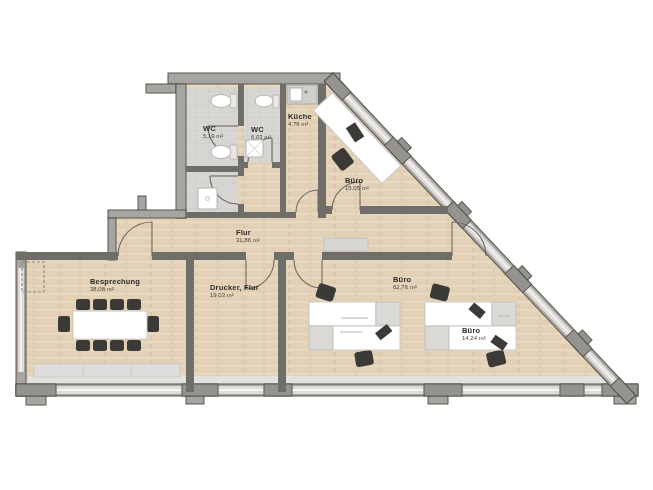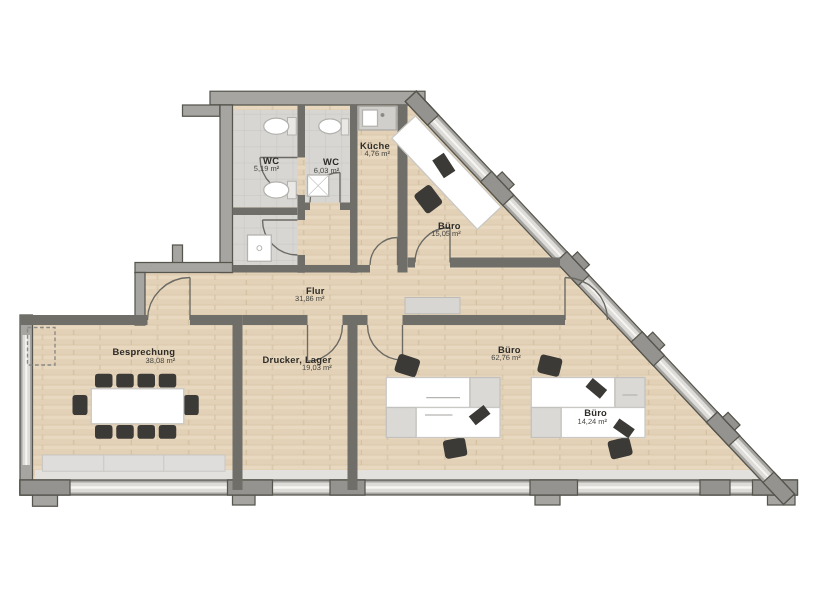--- a/index.html
+++ b/index.html
@@ -1,19 +1,19 @@
 <!DOCTYPE html>
 <html><head>
 <meta charset="utf-8">
 <style>
   html,body{margin:0;padding:0;background:#ffffff;}
   #canvas{position:relative;width:653px;height:490px;background:#ffffff;overflow:hidden;
           font-family:"Liberation Sans", sans-serif;}
   svg{position:absolute;left:0;top:0;}
-  .room-label{position:absolute;text-align:right;color:#2d2c28;line-height:1.25;pointer-events:none;white-space:nowrap;}
+  .room-label{position:absolute;text-align:left;color:#2d2c28;line-height:1.25;pointer-events:none;white-space:nowrap;}
   .room-label .rname{display:block;font-weight:bold;font-size:7.5px;letter-spacing:.2px;}
   .room-label .rarea{display:block;font-size:6px;color:#474641;}
 </style>
 </head>
 <body>
 
 <div id="canvas">
 <svg width="653" height="490" viewBox="0 0 653 490">
   <defs>
     <pattern id="wood" width="46" height="8" patternUnits="userSpaceOnUse">
@@ -231,21 +231,21 @@
   </div>
   <div class="room-label" style="left:236px;top:228px">
     <span class="rname">Flur</span>
     <span class="rarea">31,86 m²</span>
   </div>
   <div class="room-label" style="left:90px;top:277px">
     <span class="rname">Besprechung</span>
     <span class="rarea">38,08 m²</span>
   </div>
   <div class="room-label" style="left:210px;top:283px">
-    <span class="rname">Drucker, Lager</span>
+    <span class="rname">Drucker, Flur</span>
     <span class="rarea">19,03 m²</span>
   </div>
   <div class="room-label" style="left:393px;top:275px">
     <span class="rname">Büro</span>
     <span class="rarea">62,76 m²</span>
   </div>
   <div class="room-label" style="left:462px;top:326px">
     <span class="rname">Büro</span>
     <span class="rarea">14,24 m²</span>
   </div>

